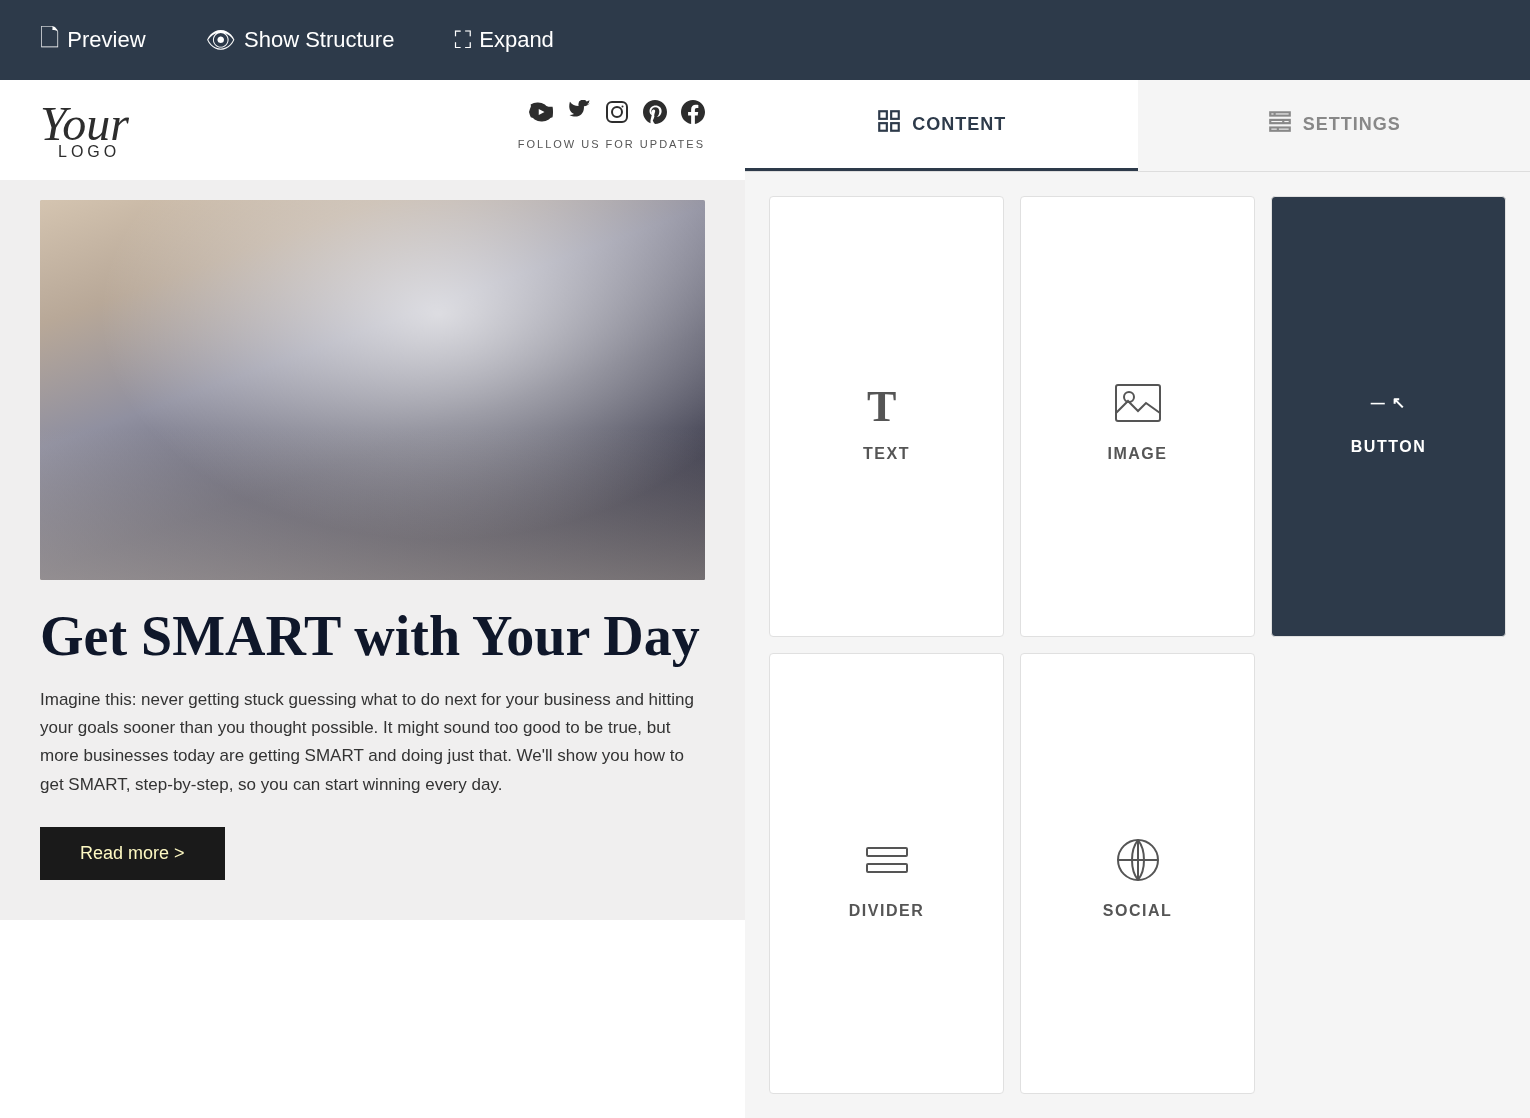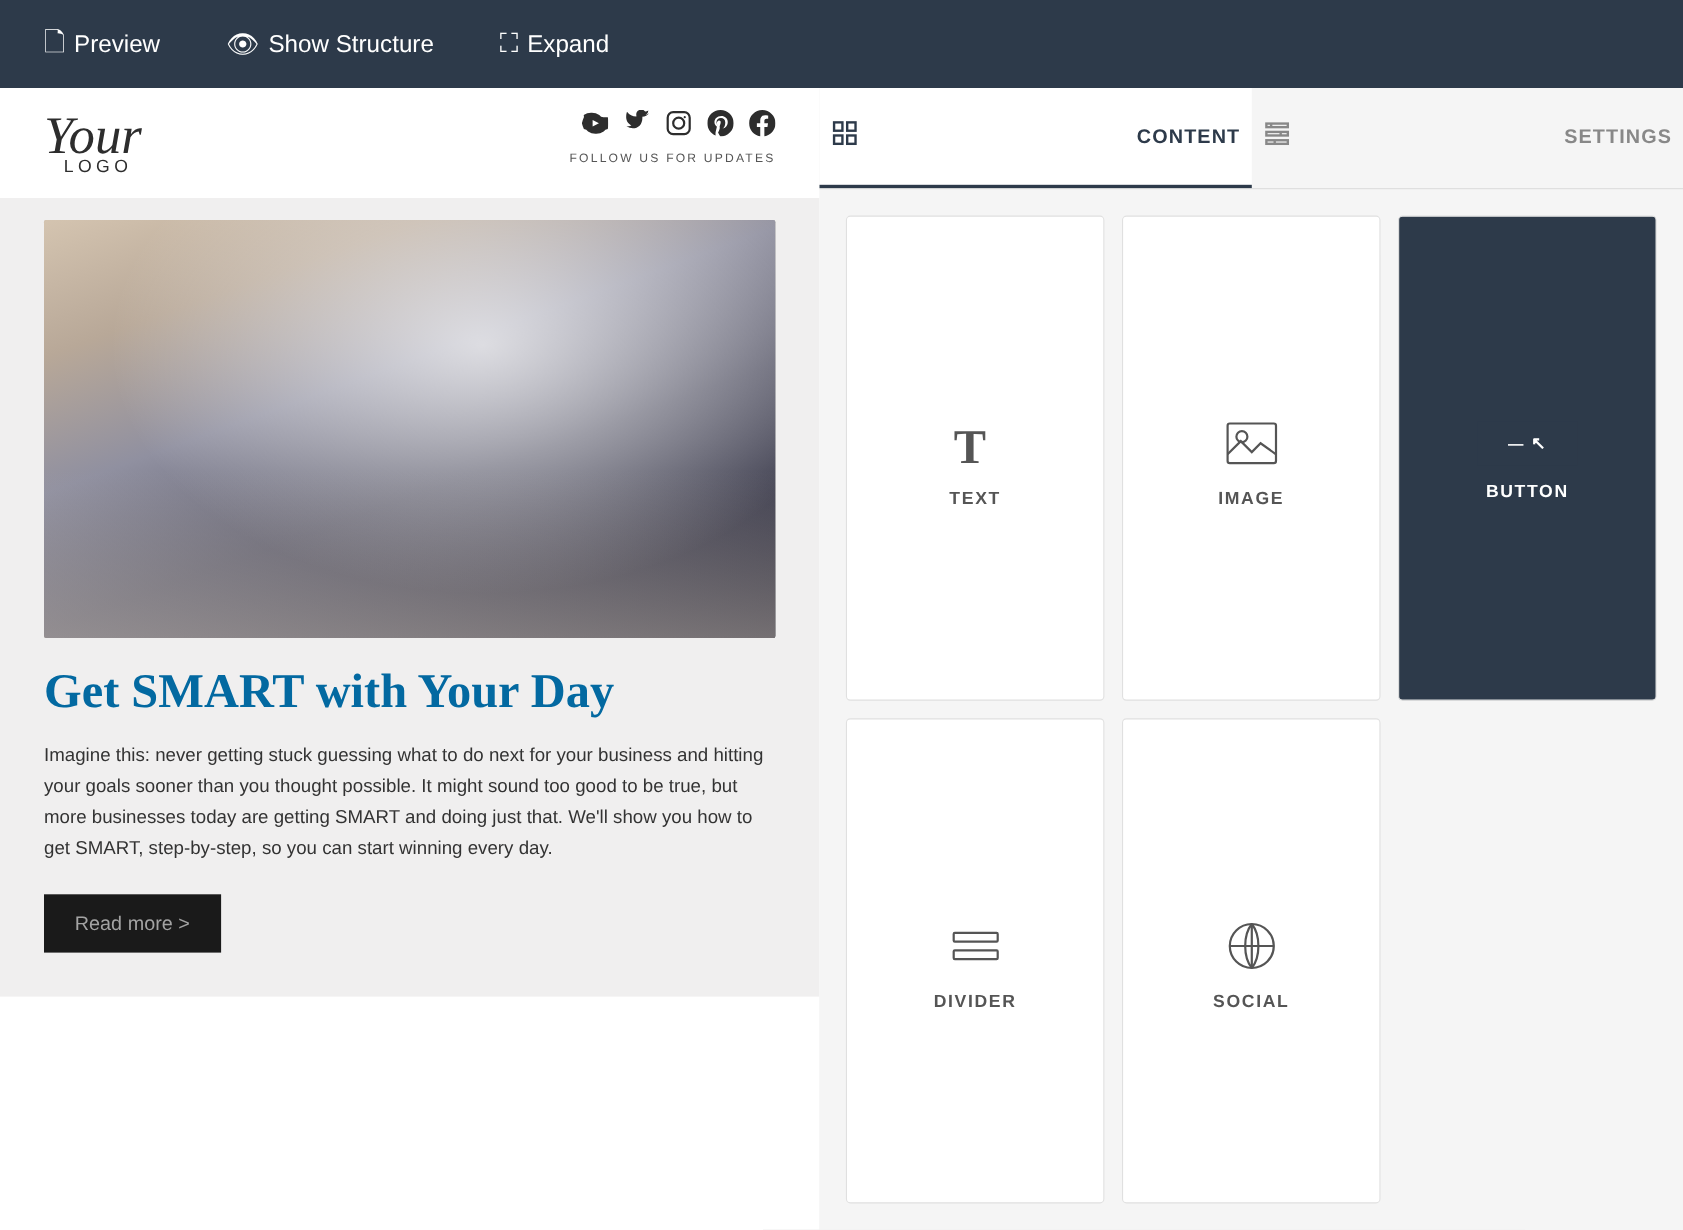--- a/index.html
+++ b/index.html
@@ -113,38 +113,38 @@
     }
     .email-image::after {
       content: '';
       position: absolute;
       bottom: 0; left: 0; right: 0;
       height: 40%;
       background: linear-gradient(to top, rgba(200,190,180,0.5), transparent);
     }
 
     .article-heading {
-      font-size: 44px;
+      font-size: 56px;
       font-weight: bold;
-      color: #0369a1;
+      color: #0f172a;
       margin-bottom: 18px;
       font-family: Georgia, serif;
       line-height: 1.15;
     }
     .article-body {
       font-size: 17px;
       color: #333;
       line-height: 1.65;
       margin-bottom: 28px;
     }
     .read-more-btn {
       background: #1a1a1a;
-      color: #a3a3a3;
+      color: #fef9c3;
       border: none;
-      padding: 16px 28px;
+      padding: 16px 40px;
       font-size: 18px;
       cursor: pointer;
       font-family: Arial, sans-serif;
     }
 
     
     .sidebar {
       flex: 1;
       background: #f5f5f5;
       display: flex;
@@ -155,21 +155,21 @@
     .sidebar-tabs {
       display: flex;
       border-bottom: 1px solid #ddd;
       background: #f5f5f5;
       flex-shrink: 0;
     }
     .tab {
       flex: 1;
       display: flex;
       align-items: center;
-      justify-content: space-between;
+      justify-content: center;
       gap: 10px;
       padding: 28px 10px;
       font-size: 18px;
       font-weight: bold;
       letter-spacing: 1px;
       cursor: pointer;
       color: #888;
       border-bottom: 3px solid transparent;
     }
     .tab.active {

